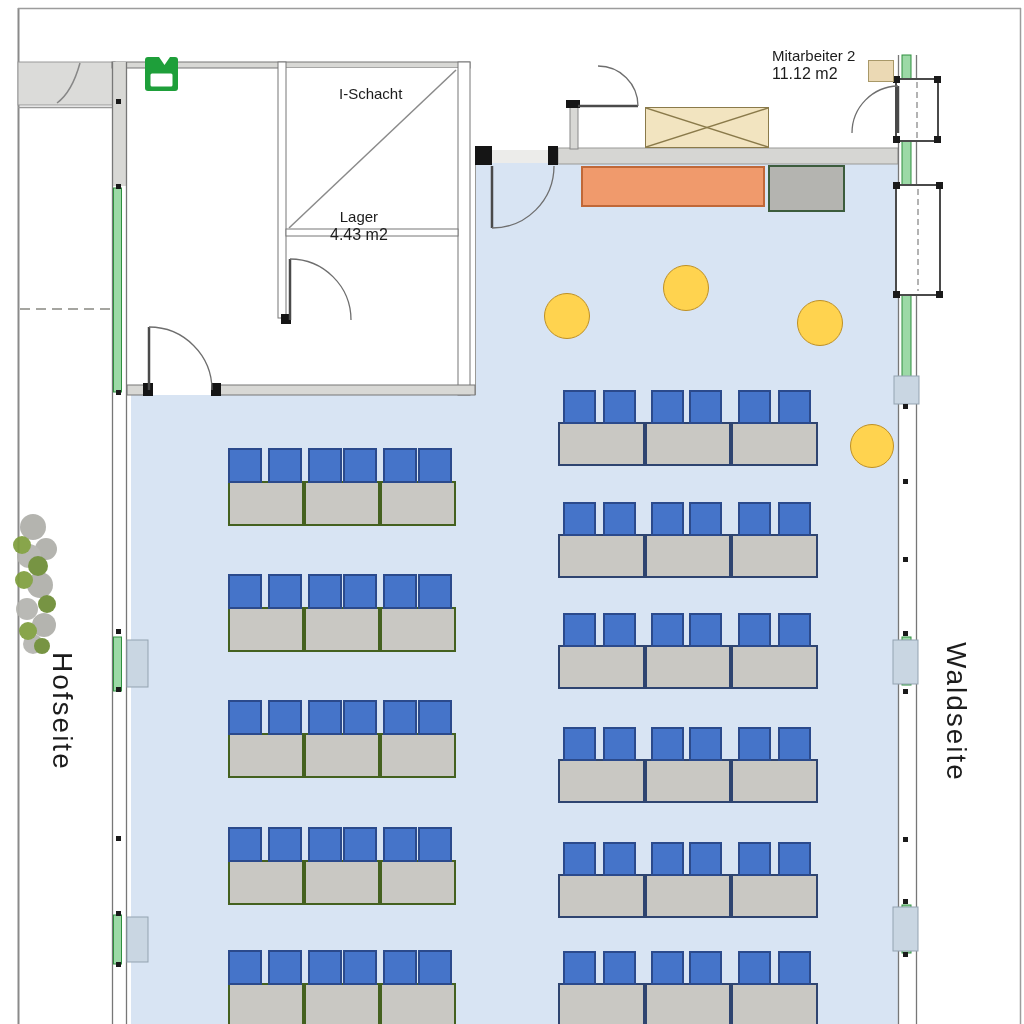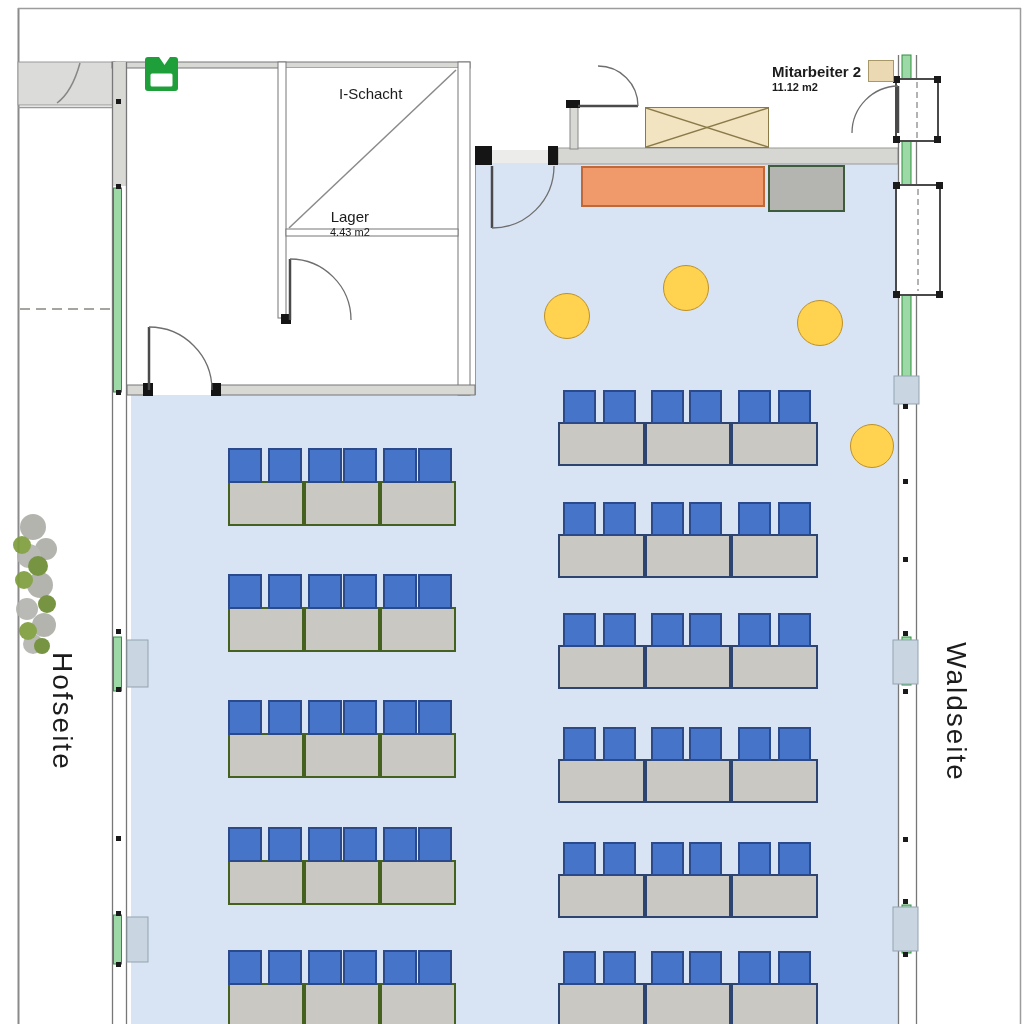--- a/index.html
+++ b/index.html
@@ -5,21 +5,21 @@
   html,body{margin:0;padding:0;background:#fff;}
   .canvas{position:relative;width:1024px;height:1024px;background:#ffffff;overflow:hidden;
           font-family:"Liberation Sans", sans-serif;}
   .canvas svg.plan{position:absolute;left:0;top:0;z-index:1;}
   #furniture-layer{position:absolute;left:0;top:0;width:1024px;height:1024px;z-index:2;}
   .furn{position:absolute;box-sizing:border-box;}
   .chair{border:2px solid;}
   .desk-table{border:2px solid;}
   .stool{border:1.5px solid;border-radius:50%;}
   .lbl{position:absolute;z-index:3;color:#1c1c1c;white-space:nowrap;line-height:1.1;}
-  .lbl .sub{font-size:11px;}
+  .lbl .sub{font-size:16px;}
   .vertical{writing-mode:vertical-rl;letter-spacing:2px;}
 </style>
 </head>
 <body>
 
 <div class="canvas">
 
 <svg class="plan" width="1024" height="1024" viewBox="0 0 1024 1024">
 
   <g>
@@ -277,21 +277,21 @@
       <div class="furn " style="left: 868px; top: 60px; width: 26px; height: 22px; background: rgb(235, 217, 180); border: 1.5px solid rgb(168, 152, 104);"></div>
     </div>
 
 <div class="lbl" style="left:336px;top:86px;font-size:15px;background:#fff;padding:0 3px;z-index:3;">I-Schacht</div>
 
 <div class="lbl" style="left:330px;top:209px;text-align:center;">
   <div style="font-size:15px;">Lager</div>
   <div class="sub">4.43 m2</div>
 </div>
 
-<div class="lbl" style="left:772px;top:64px;font-weight:bold;">
+<div class="lbl" style="left:772px;top:48px;">
   <div style="font-size:15px;">Mitarbeiter 2</div>
   <div class="sub">11.12 m2</div>
 </div>
 
 <div class="lbl vertical" style="left:46px;top:652px;font-size:28px;">Hofseite</div>
 
 <div class="lbl vertical" style="left:940px;top:642px;font-size:28px;">Waldseite</div>
 
 </div>
 

